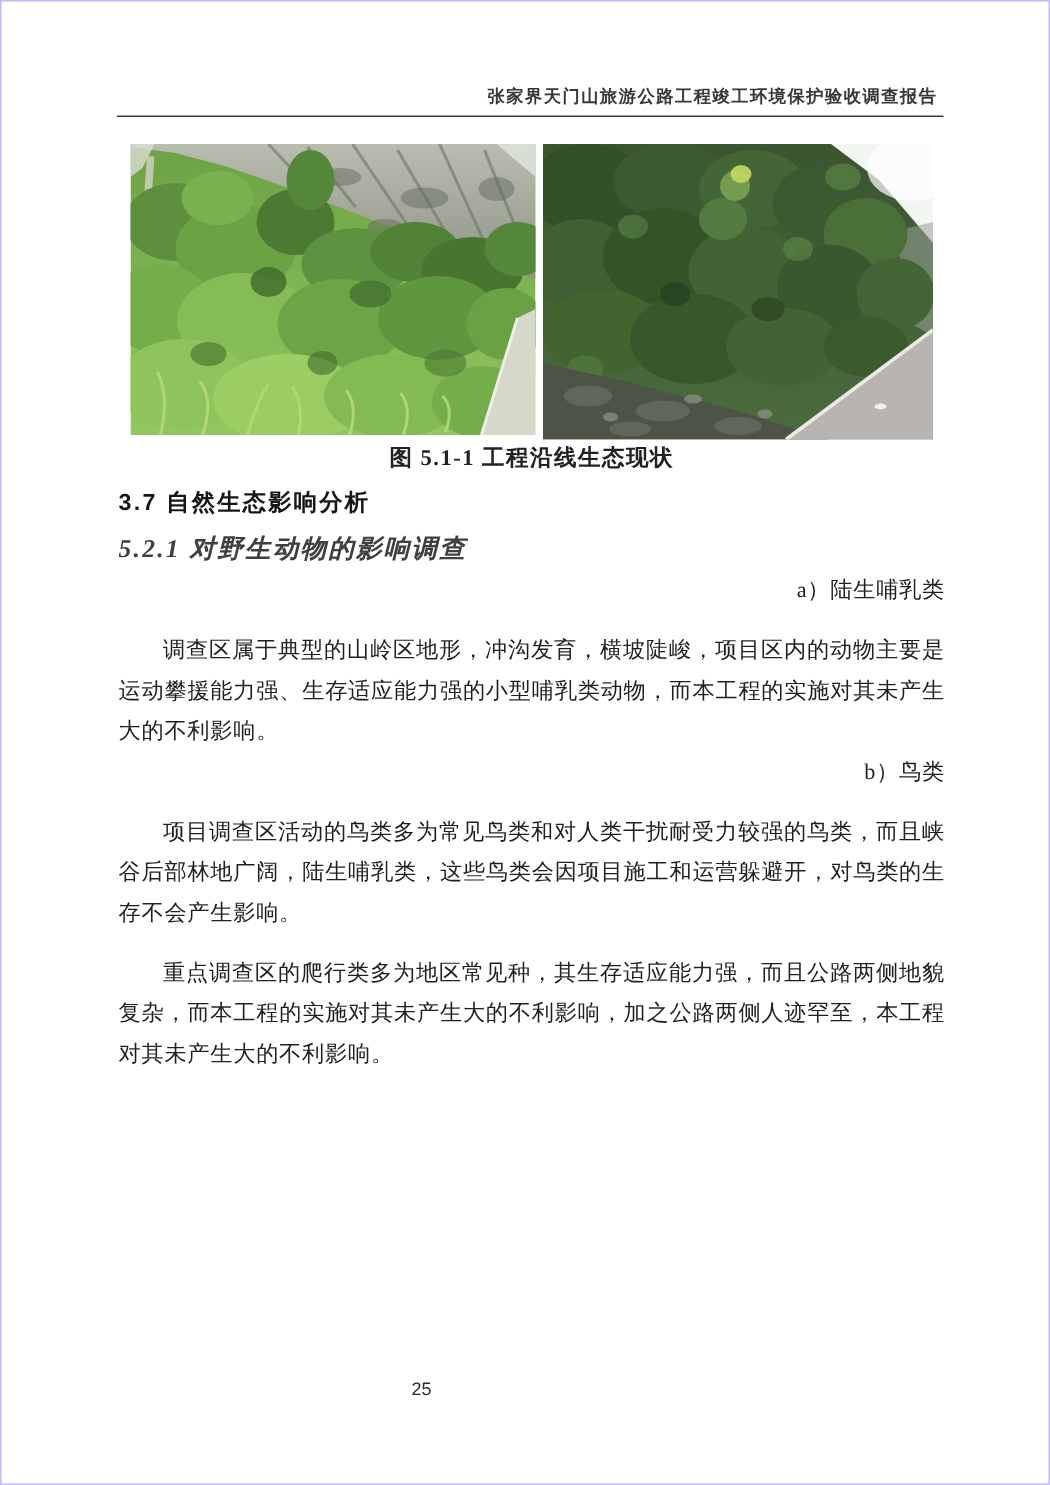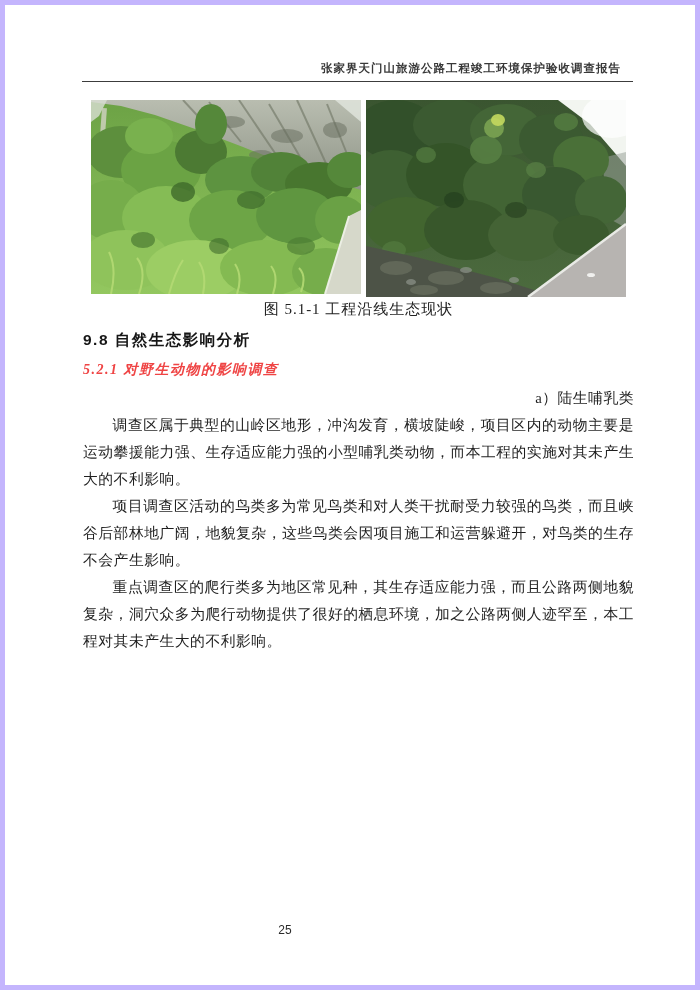--- a/index.html
+++ b/index.html
@@ -6,21 +6,21 @@
   html,body { width:700px; height:990px; }
   body {
     background:#ffffff;
     font-family:"Liberation Serif", serif;
     color:#1f1f1f;
     position:relative;
     overflow:hidden;
   }
   .page {
     position:absolute; inset:0;
-    border:5px solid #c4b5fd;
+    border:1px solid #c4b5fd;
     background:#ffffff;
   }
   
   .doc-header {
     position:absolute; top:56px; right:74px;
     font-size:11.5px; font-weight:bold; letter-spacing:1px;
     color:#383838;
     font-family:"Liberation Sans", sans-serif;
   }
   .header-rule {
@@ -29,41 +29,42 @@
   }
   
   .photo-row {
     position:absolute; top:95px; left:86px; width:535px;
     display:flex; gap:5px; align-items:flex-start;
   }
   .photo { display:block; }
   
   .figure-caption {
     position:absolute; top:295px; left:78px; width:551px;
-    text-align:center; font-size:15px; font-weight:normal;
+    text-align:center; font-size:15px; font-weight:bold;
     letter-spacing:1px; color:#222;
   }
   
   .main-text {
     position:absolute; top:320px; left:78px; width:551px;
     font-size:14.8px; line-height:27px;
   }
   .h52 {
     font-family:"Liberation Sans", sans-serif;
     font-size:15.5px; font-weight:bold; letter-spacing:1.5px;
     line-height:30px; color:#161616;
   }
   .h521 {
-    font-size:14px; font-weight:bold; font-style:italic;
-    letter-spacing:1.5px; line-height:30px; color:#ef4444;
+    font-size:17px; font-weight:bold; font-style:italic;
+    letter-spacing:1.5px; line-height:30px; color:#404040;
   }
   .item-label { text-indent:2em; letter-spacing:0.5px;text-align:right; }
   .body-para {
     text-indent:2em; text-align:justify; letter-spacing:0.5px;
     text-justify:inter-ideograph;
+    margin-top:13px;
   }
   
   .page-number {
     position:absolute; top:918px; left:0; width:560px;
     text-align:center; font-size:12px; color:#2a2a2a;
     font-family:"Liberation Sans", sans-serif;
   }
 </style>
 </head>
 <body>
@@ -203,34 +204,35 @@
       <polygon points="260,124 260,197 162,197" fill="#b7b4b1"></polygon>
       <line x1="162" y1="197" x2="260" y2="124" stroke="#e9eae6" stroke-width="2.5"></line>
       <ellipse cx="225" cy="175" rx="4" ry="2" fill="#f0f0ee"></ellipse>
     </svg>
 
   </div>
 
   <div class="figure-caption">图 5.1-1  工程沿线生态现状</div>
 
   <div class="main-text">
-    <div class="h52">9.8 自然生态影响分析</div>
+    <div class="h52">3.7 自然生态影响分析</div>
     <div class="h521">5.2.1  对野生动物的影响调查</div>
 
     <div>
       <div class="item-label">a）陆生哺乳类</div>
       <p class="body-para">调查区属于典型的山岭区地形，冲沟发育，横坡陡峻，项目区内的动物主要是运动攀援能力强、生存适应能力强的小型哺乳类动物，而本工程的实施对其未产生大的不利影响。</p>
     </div>
 
     <div>
-      <p class="body-para">项目调查区活动的鸟类多为常见鸟类和对人类干扰耐受力较强的鸟类，而且峡谷后部林地广阔，地貌复杂，这些鸟类会因项目施工和运营躲避开，对鸟类的生存不会产生影响。</p>
-    </div>
-
-    <div>
-      <p class="body-para">重点调查区的爬行类多为地区常见种，其生存适应能力强，而且公路两侧地貌复杂，洞穴众多为爬行动物提供了很好的栖息环境，加之公路两侧人迹罕至，本工程对其未产生大的不利影响。</p>
+      <div class="item-label">b）鸟类</div>
+      <p class="body-para">项目调查区活动的鸟类多为常见鸟类和对人类干扰耐受力较强的鸟类，而且峡谷后部林地广阔，陆生哺乳类，这些鸟类会因项目施工和运营躲避开，对鸟类的生存不会产生影响。</p>
+    </div>
+
+    <div>
+      <p class="body-para">重点调查区的爬行类多为地区常见种，其生存适应能力强，而且公路两侧地貌复杂，而本工程的实施对其未产生大的不利影响，加之公路两侧人迹罕至，本工程对其未产生大的不利影响。</p>
     </div>
 
     <div>
     </div>
   </div>
 
   <div class="page-number">25</div>
 
 </div>
 

